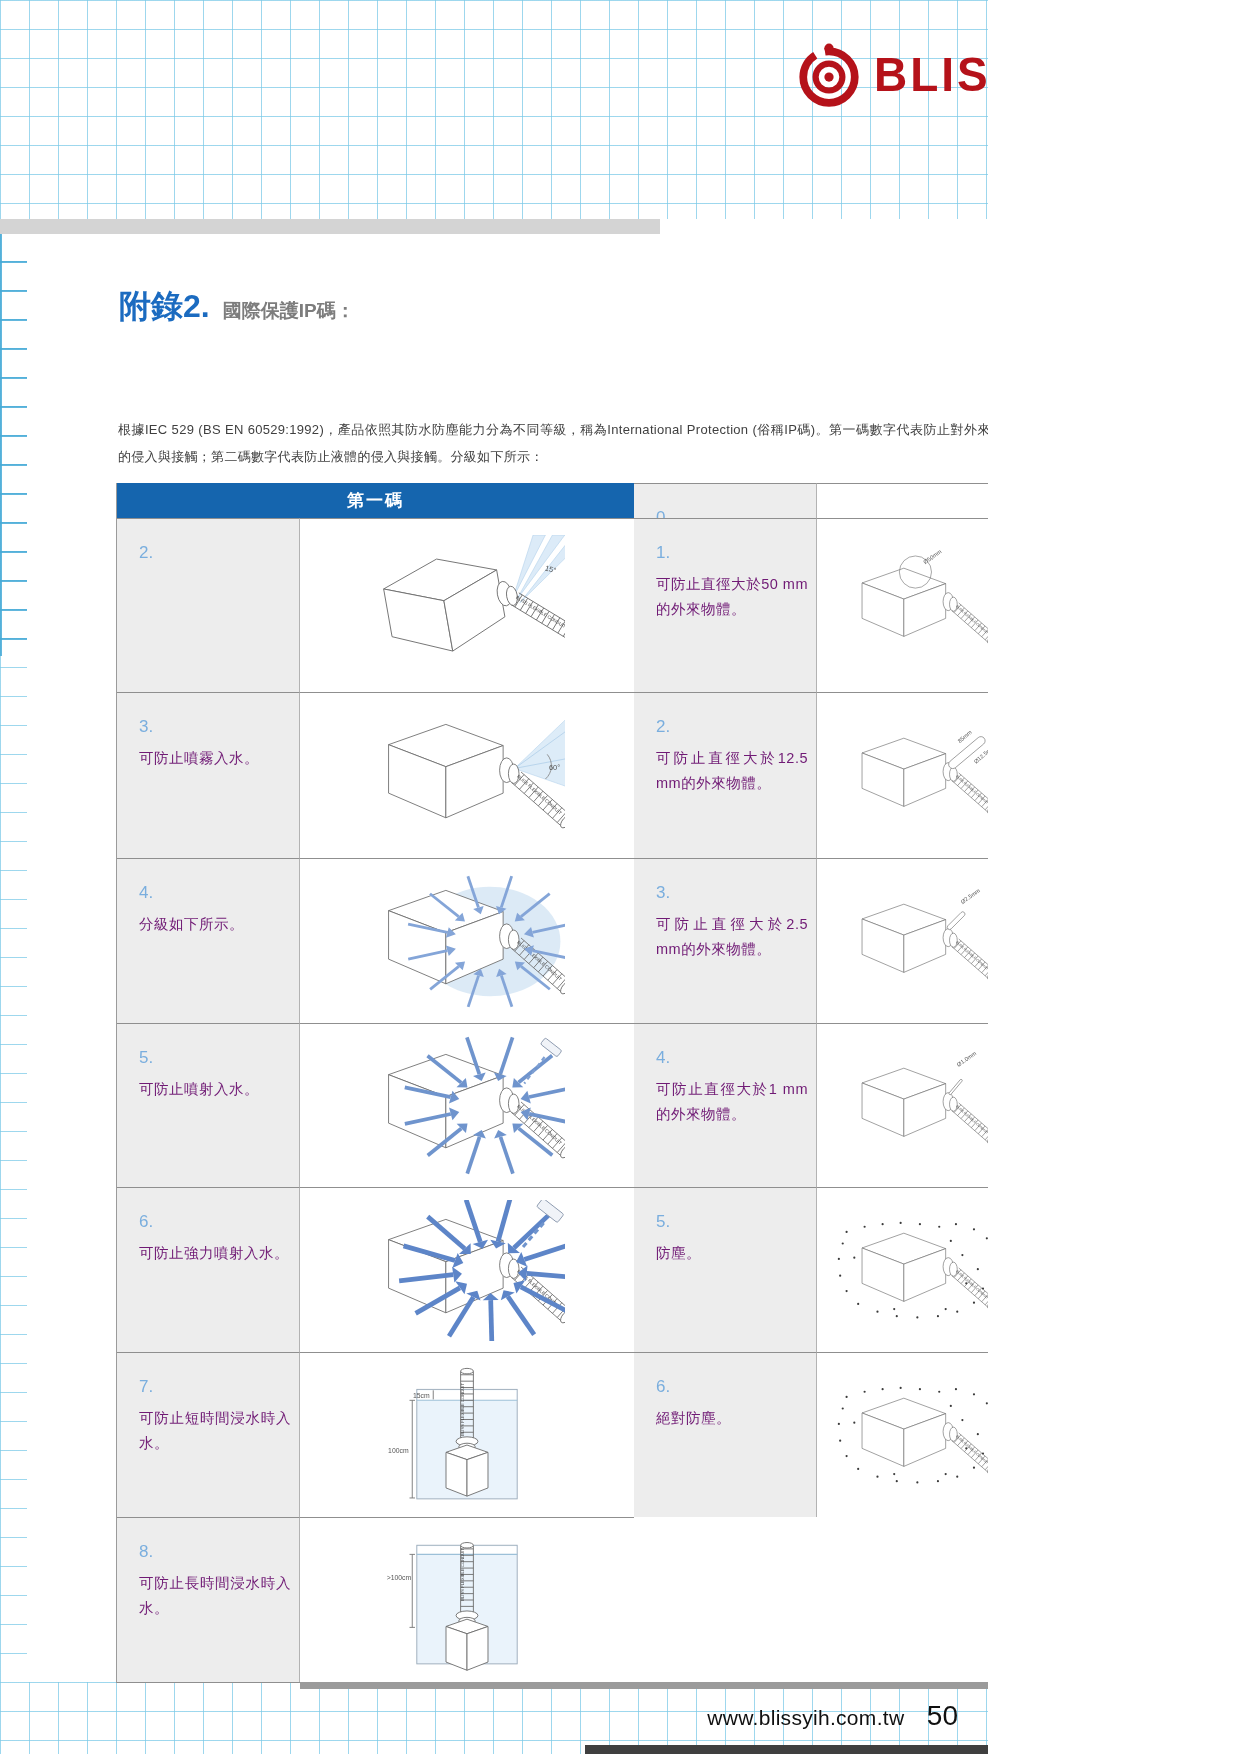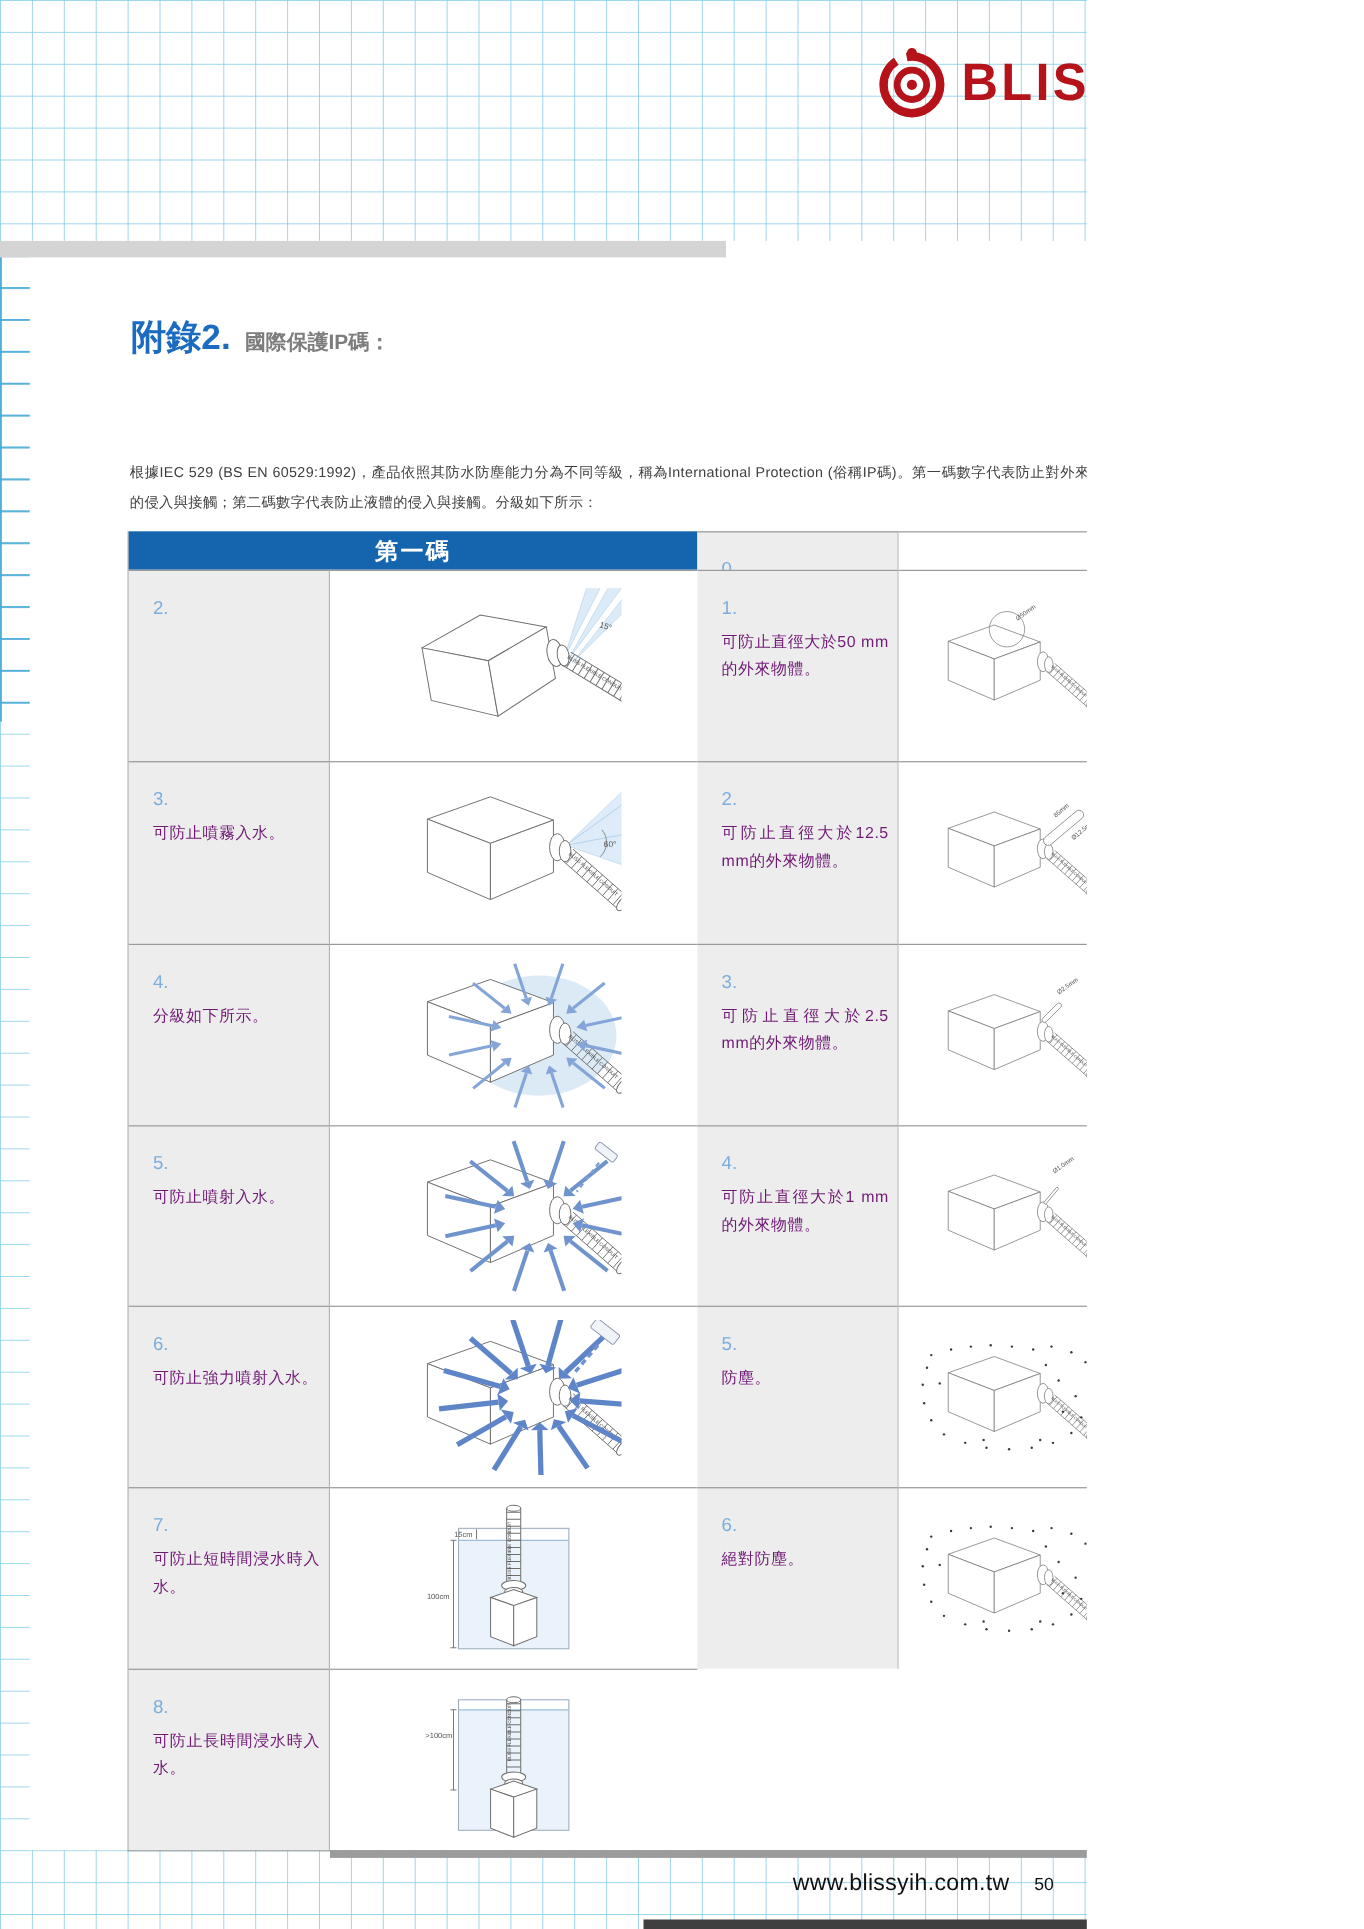--- a/index.html
+++ b/index.html
@@ -21,34 +21,34 @@
   .logo-text{font-size:46px;font-weight:bold;letter-spacing:3px;color:#b5121a;line-height:66px;transform:scaleY(1.04);}
   .page-title{position:absolute;left:119px;top:285px;white-space:nowrap;}
   .title-prefix{font-size:32px;font-weight:bold;color:#1b6bc0;}
   .title-sub{font-size:19px;font-weight:bold;color:#7d7d7d;margin-left:13px;}
   .intro{position:absolute;left:118px;top:403px;width:994px;font-size:13px;color:#3f3f3f;
     line-height:27px;text-align:justify;letter-spacing:0.3px;}
   .ip-table{position:absolute;left:116px;top:483px;display:grid;
     grid-template-columns:183px 334px 183px 194px;
     grid-template-rows:35px 174px 166px 165px 164px 165px 165px 165px;
     border-left:1px solid #9b9b9b;border-right:1px solid #9b9b9b;border-bottom:1px solid #8f8f8f;}
-  .th{background:#1565ae;color:#ffffff;font-size:21px;font-weight:bold;
+  .th{background:#1565ae;color:#ffffff;font-size:17px;font-weight:bold;
     display:flex;align-items:center;justify-content:center;letter-spacing:2px;}
   .th1{grid-column:1/3;} .th2{grid-column:3/5;}
   .tcell{background:#ededed;border-top:1px solid #8f8f8f;border-right:1px solid #b3b3b3;
     padding:24px 8px 0 22px;box-sizing:border-box;}
   .icell{background:#ffffff;border-top:1px solid #8f8f8f;display:flex;align-items:center;
     justify-content:center;overflow:hidden;}
   .icell.mid{border-right:1px solid #b3b3b3;}
   .code{font-size:17px;color:#7aaede;margin-bottom:9px;}
   .desc{font-size:14.5px;color:#701a75;line-height:25px;letter-spacing:0.5px;text-align:justify;}
   .panel-shadow{position:absolute;left:300px;top:1682px;width:823px;height:7px;background:#9b9b9b;}
   .footer-line{position:absolute;right:30px;top:1700px;white-space:nowrap;}
   .footer-url{font-size:21px;color:#101010;letter-spacing:0.3px;}
-  .footer-page{font-size:16px;color:#101010;margin-left:18px;}
+  .footer-page{font-size:28px;color:#101010;margin-left:18px;}
   .bottom-bar{position:absolute;left:585px;top:1745px;width:655px;height:9px;background:#3f3f3f;}
 </style>
 </head>
 <body>
 
 <div class="page">
 
   <div class="panel"></div>
   <div class="accent-strip"></div>
   <div class="gray-bar"></div>

